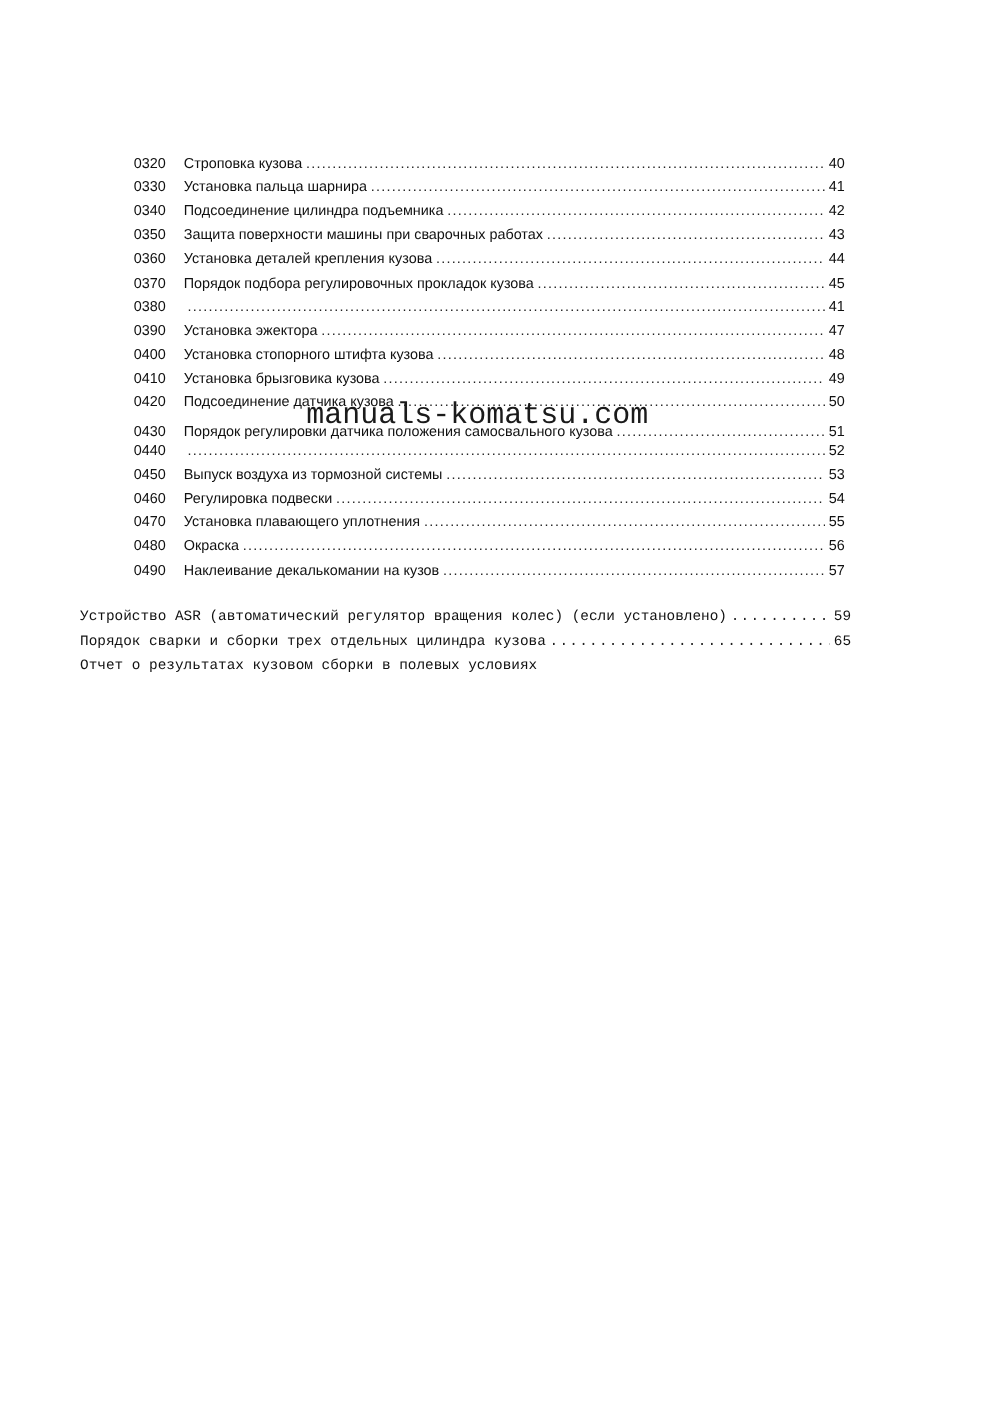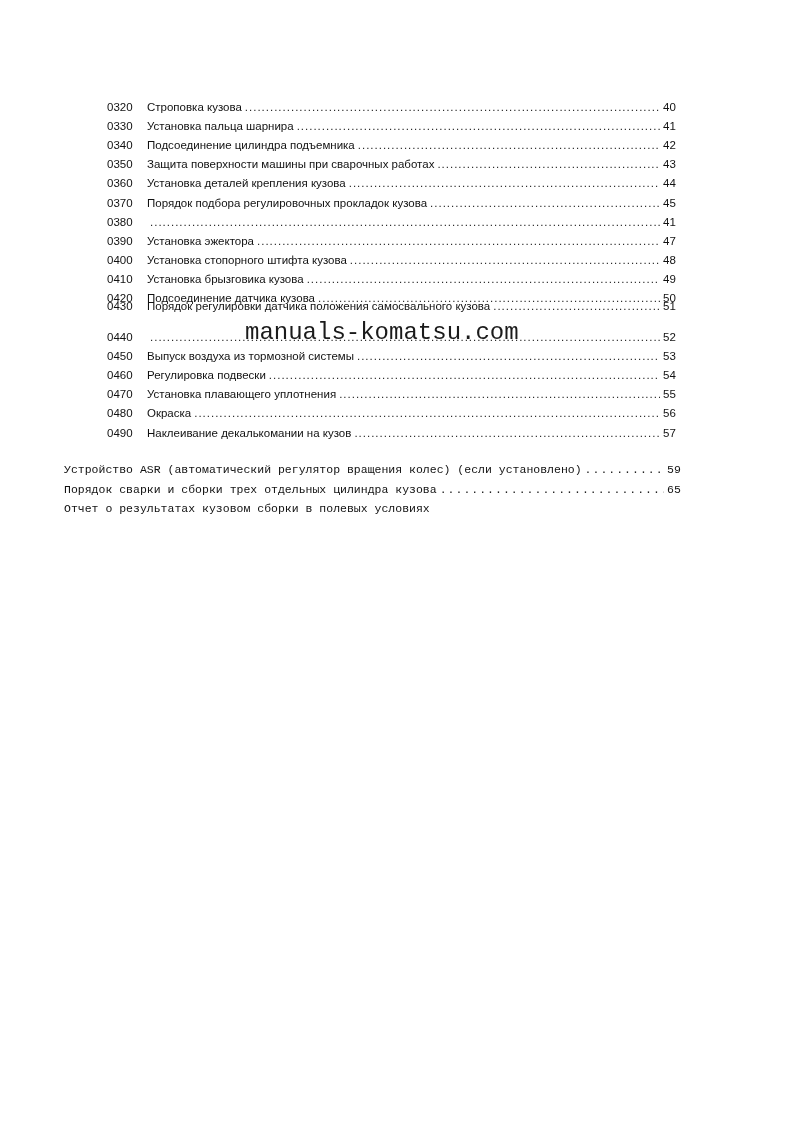--- a/index.html
+++ b/index.html
@@ -16,20 +16,21 @@
       color: #111111;
       font-size: 11.5px;
     }
     .toc-row {
       position: absolute;
       height: 16px;
       line-height: 16px;
       display: flex;
       align-items: baseline;
       white-space: nowrap;
+      margin-top: 24px;
     }
     .toc-row.sub {
       left: 107px;
       width: 570px;
     }
     .toc-row.main {
       left: 64px;
       width: 617px;
       font-family: Liberation Mono, monospace;
     }
@@ -129,21 +130,21 @@
   <span class="title">Установка брызговика кузова</span>
   <span class="leader"></span>
   <span class="page">49</span>
 </div>
 <div class="toc-row sub" style="top:290px">
   <span class="num">0420</span>
   <span class="title">Подсоединение датчика кузова</span>
   <span class="leader"></span>
   <span class="page">50</span>
 </div>
-<div class="toc-row sub" style="top:298px">
+<div class="toc-row sub" style="top:314px">
   <span class="num">0430</span>
   <span class="title">Порядок регулировки датчика положения самосвального кузова</span>
   <span class="leader"></span>
   <span class="page">51</span>
 </div>
 <div class="toc-row sub" style="top:329px">
   <span class="num">0440</span>
   <span class="leader"></span>
   <span class="page">52</span>
 </div>

